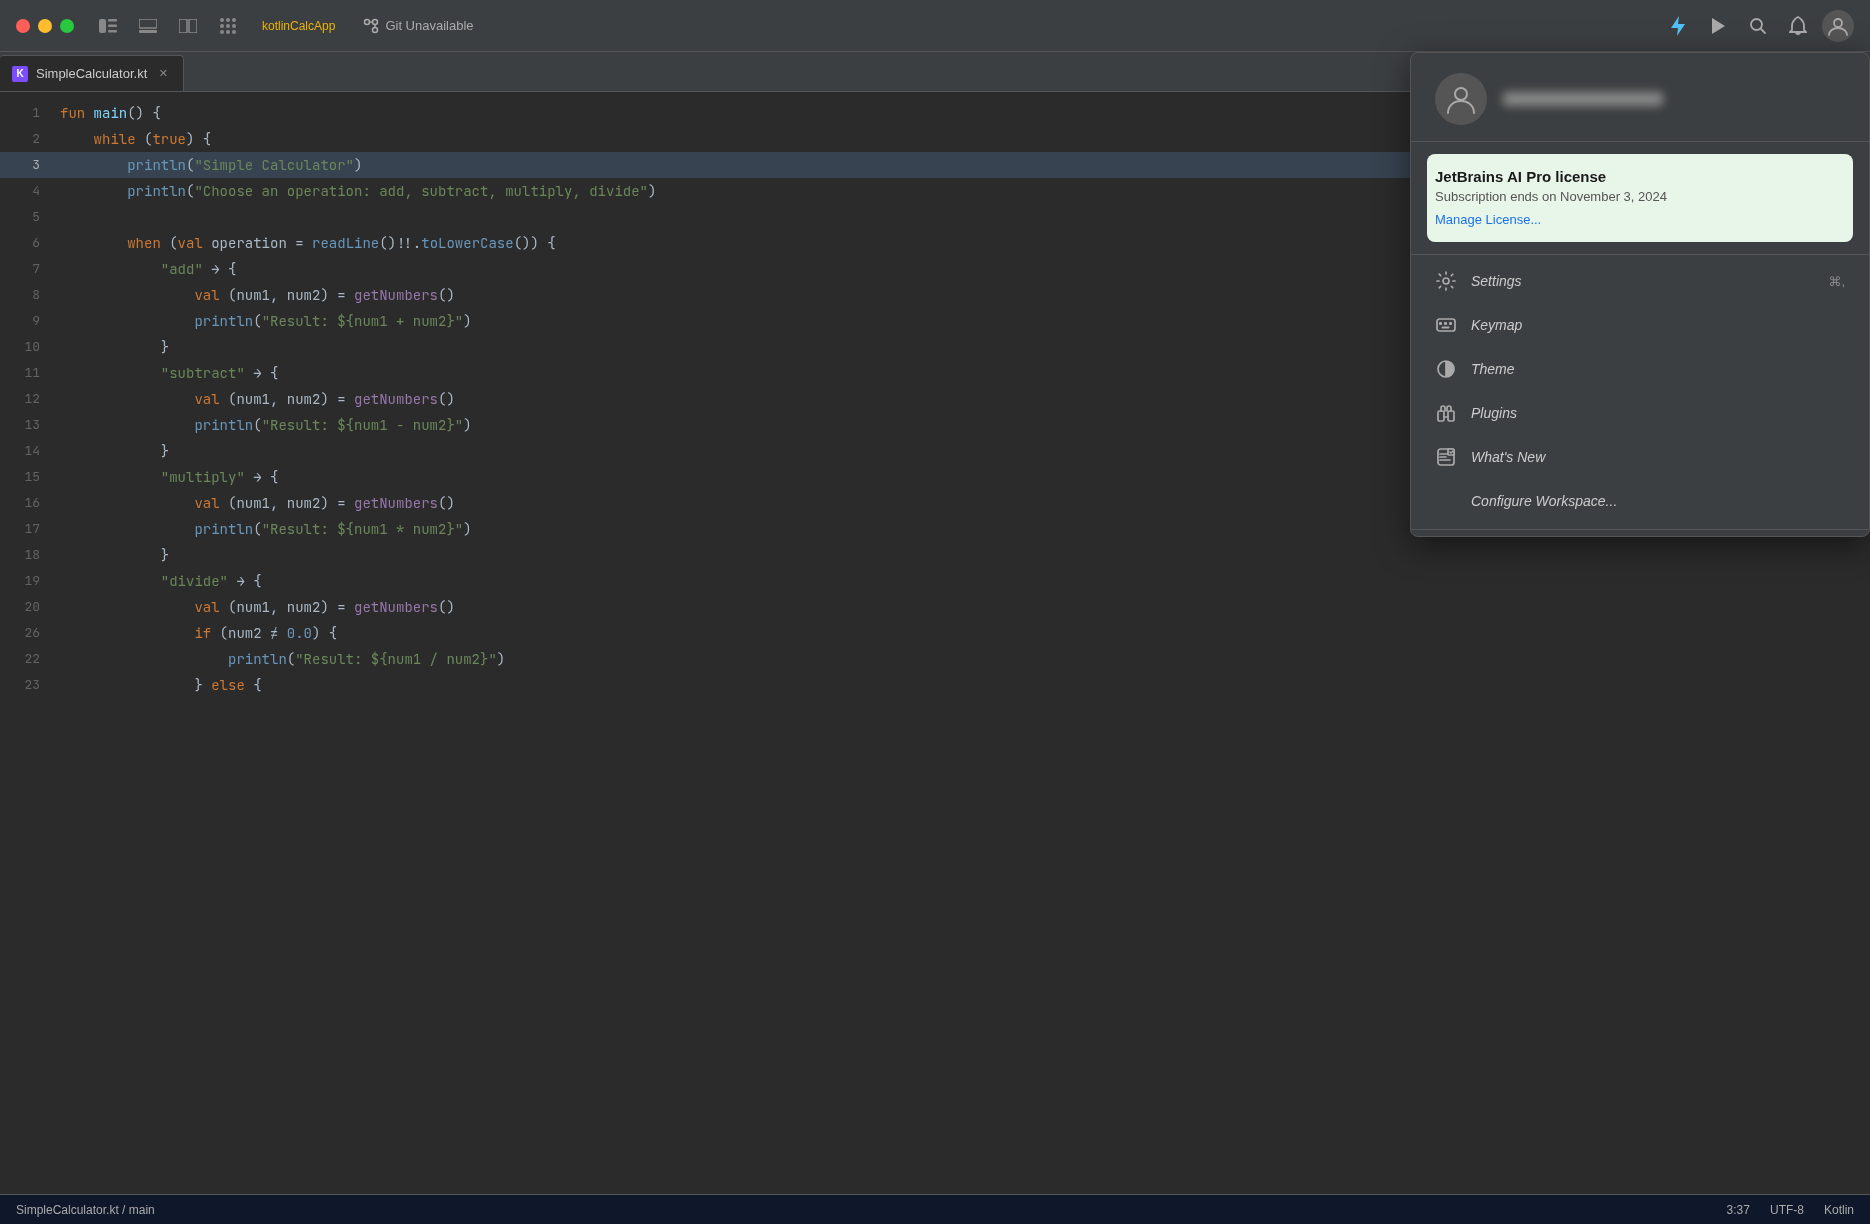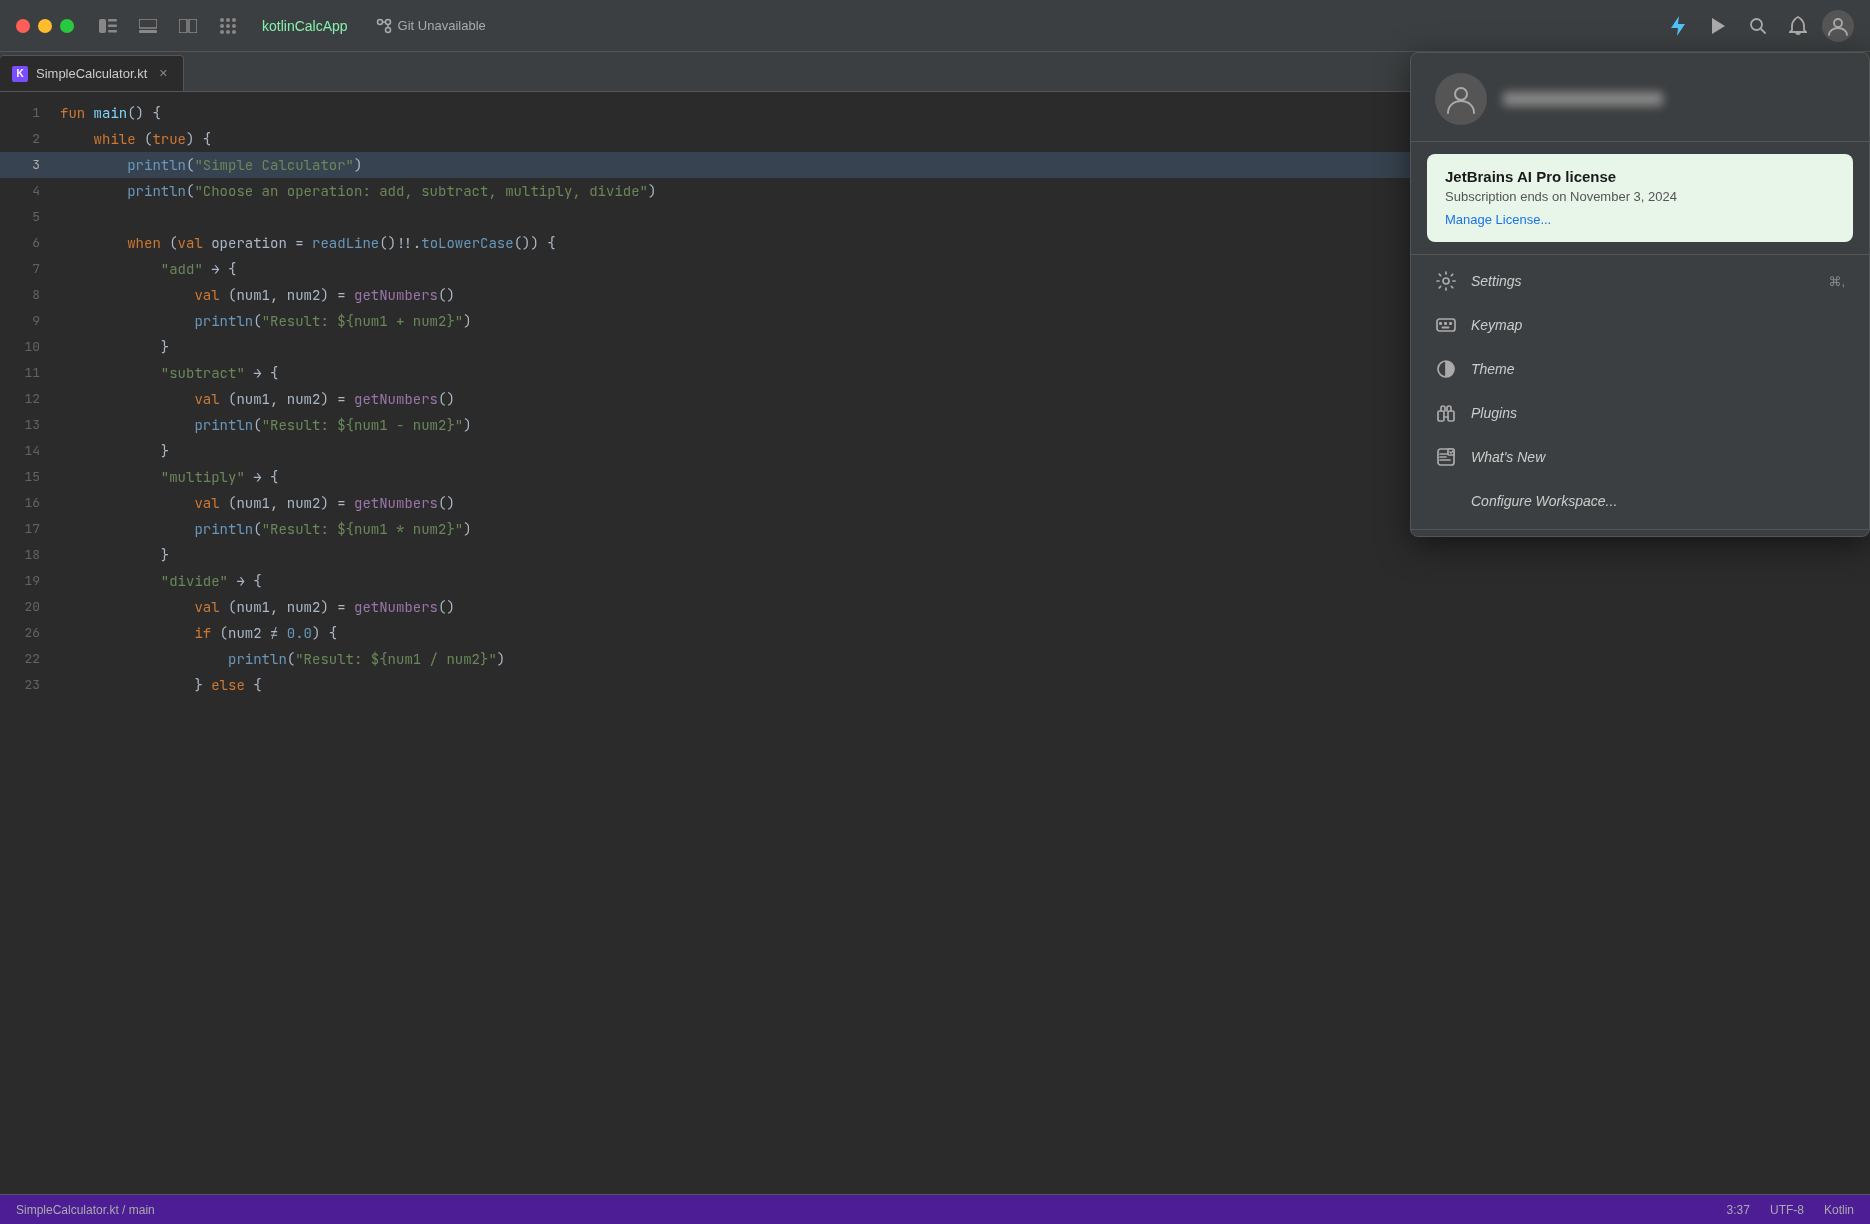--- a/index.html
+++ b/index.html
@@ -53,22 +53,22 @@
       cursor: pointer;
       display: flex;
       align-items: center;
       justify-content: center;
       color: #aaa;
       font-size: 16px;
       border-radius: 4px;
     }
 
     .app-name {
-      font-size: 14px;
-      color: #86efac;
+      font-size: 12px;
+      color: #eab308;
       margin: 12px 8px;
     }
 
     .git-status {
       font-size: 13px;
       color: #aaa;
       display: flex;
       align-items: center;
       gap: 6px;
       margin-left: 8px;
@@ -208,21 +208,21 @@
     .code-content {
       flex: 1;
       white-space: pre;
       color: #a9b7c6;
     }
 
     
     .status-bar {
       width: 100%;
       height: 30px;
-      background: #4c1d95;
+      background: #0f172a;
       display: flex;
       align-items: center;
       padding: 0 16px;
       border-top: 1px solid #555;
       position: absolute;
       bottom: 0;
     }
 
     .status-bar-left {
       font-size: 12px;
@@ -277,21 +277,21 @@
       height: 14px;
       background: #888;
       border-radius: 4px;
       filter: blur(5px);
     }
 
     .license-box {
       margin: 12px 16px;
       background: #e8f5e9;
       border-radius: 8px;
-      padding: 14px 18px;
+      padding: 14px 8px;
     }
 
     .license-title {
       font-size: 15px;
       font-weight: 600;
       color: #1a1a1a;
       margin-bottom: 4px;
     }
 
     .license-sub {

